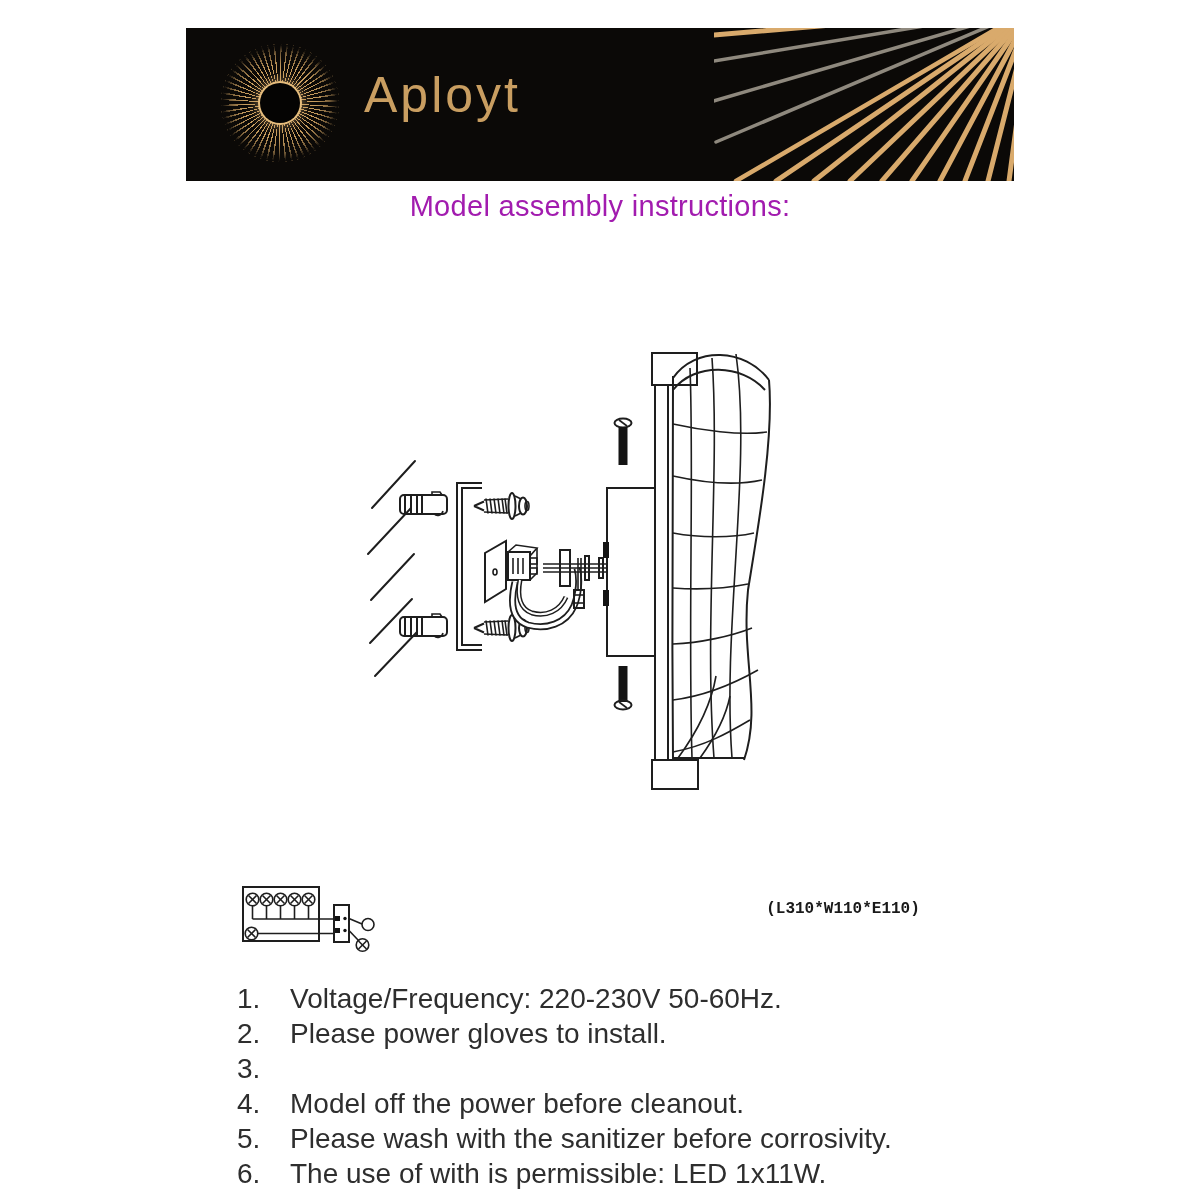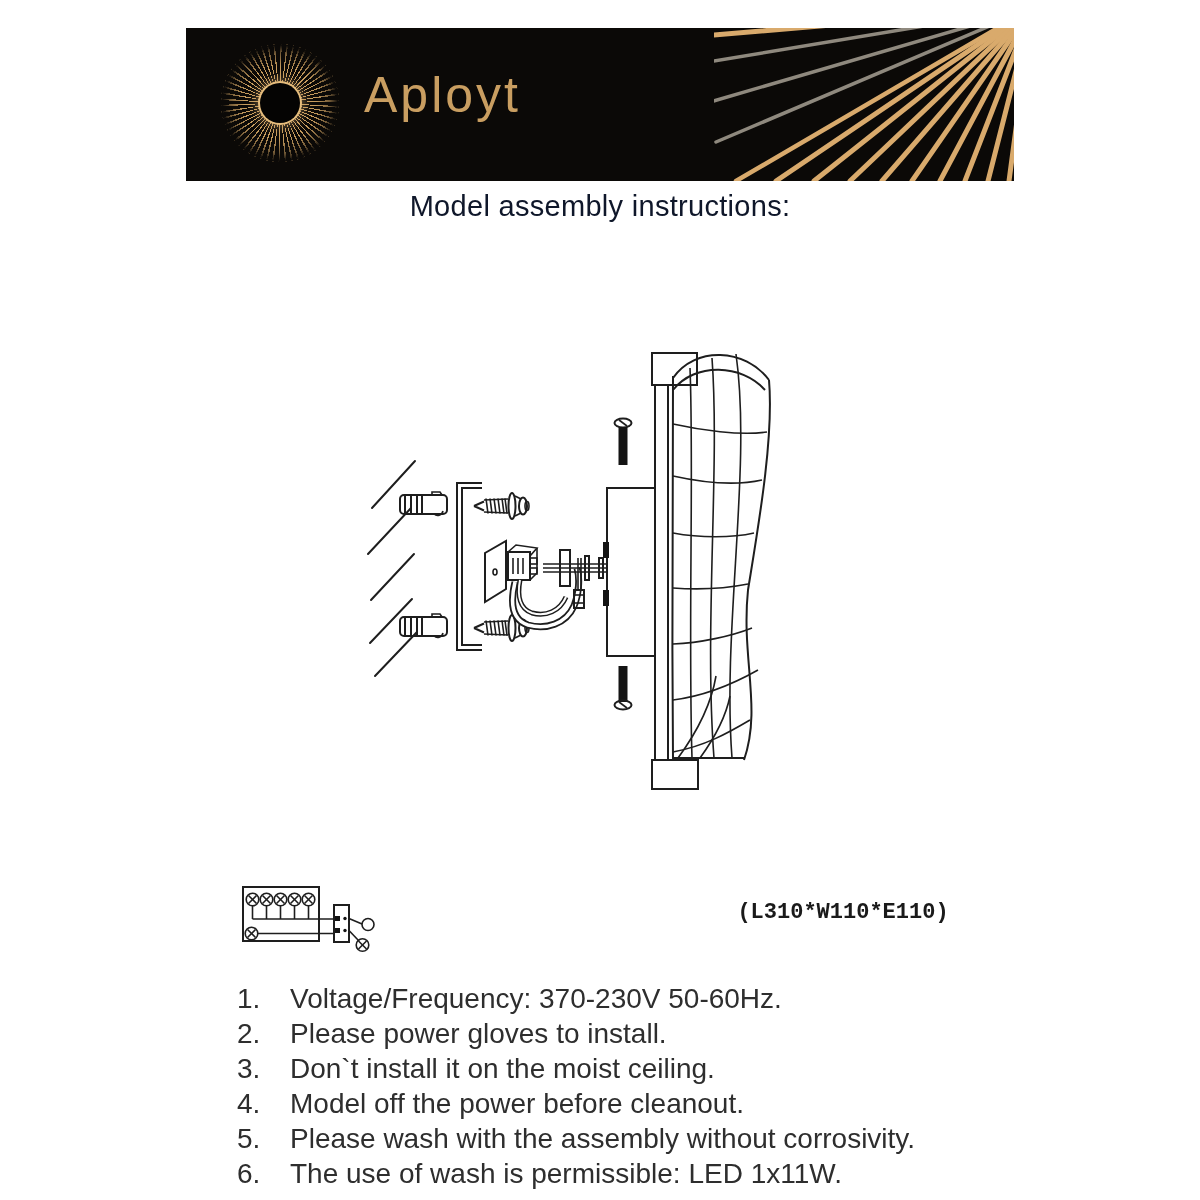--- a/index.html
+++ b/index.html
@@ -15,27 +15,27 @@
           background:radial-gradient(circle, rgba(11,9,7,0) 0 36px, rgba(11,9,7,.45) 50px, #0b0907 58px);}
   .sunburst .disc{position:absolute;left:50%;top:50%;width:40px;height:40px;margin:-20px 0 0 -20px;
           border-radius:50%;background:#050403;
           box-shadow:0 0 0 2px #e6bd7d, 0 0 12px 3px rgba(226,182,120,.55);}
   .brand{position:absolute;left:178px;top:38px;font-size:50px;font-weight:400;
          letter-spacing:3px;color:#c99e61;}
   .rays{position:absolute;right:0;top:0;}
 
   
   .title-block{position:absolute;left:0;top:161px;width:1200px;text-align:center;
-               font-size:29px;line-height:34px;font-weight:500;color:#0f172a;letter-spacing:.3px;}
+               font-size:29px;line-height:34px;font-weight:500;color:#a21caf;letter-spacing:.3px;}
 
   
   .diagram{position:absolute;left:360px;top:300px;}
   .wiring{position:absolute;left:235px;top:850px;}
   .dims{position:absolute;left:733px;top:872px;width:220px;text-align:center;
-        font-family:"Liberation Mono",monospace;font-weight:700;font-size:22px;color:#1a1a1a;}
+        font-family:"Liberation Mono",monospace;font-weight:700;font-size:16px;color:#1a1a1a;}
 
   
   .instructions{position:absolute;left:237px;top:953px;font-size:28px;line-height:35px;color:#2e2e2e;}
   .instr-row{display:flex;}
   .instr-num{width:53px;flex:none;}
   svg .ln{stroke:#1e1e1e;stroke-width:2;fill:none;}
   svg .lnt{stroke:#1e1e1e;stroke-width:1.6;fill:none;}
   svg .fill{fill:#141414;stroke:none;}
 </style>
 </head>
@@ -243,37 +243,36 @@
       <line x1="114" y1="52.5" x2="124" y2="63" class="lnt"></line>
       <use href="#term" x="127.5" y="67"></use>
     </g>
   </svg>
 
   <div class="dims">(L310*W110*E110)</div>
 
   <div class="instructions">
     <div class="instr-row">
       <span class="instr-num">1.</span>
-      <span>Voltage/Frequency: 370-230V 50-60Hz.</span>
+      <span>Voltage/Frequency: 220-230V 50-60Hz.</span>
     </div>
     <div class="instr-row">
       <span class="instr-num">2.</span>
       <span>Please power gloves to install.</span>
     </div>
     <div class="instr-row">
       <span class="instr-num">3.</span>
-      <span>Don`t install it on the moist ceiling.</span>
     </div>
     <div class="instr-row">
       <span class="instr-num">4.</span>
       <span>Model off the power before cleanout.</span>
     </div>
     <div class="instr-row">
       <span class="instr-num">5.</span>
-      <span>Please wash with the assembly without corrosivity.</span>
+      <span>Please wash with the sanitizer before corrosivity.</span>
     </div>
     <div class="instr-row">
       <span class="instr-num">6.</span>
-      <span>The use of wash is permissible: LED 1x11W.</span>
+      <span>The use of with is permissible: LED 1x11W.</span>
     </div>
   </div>
 
 </div>
 
 </body></html>

